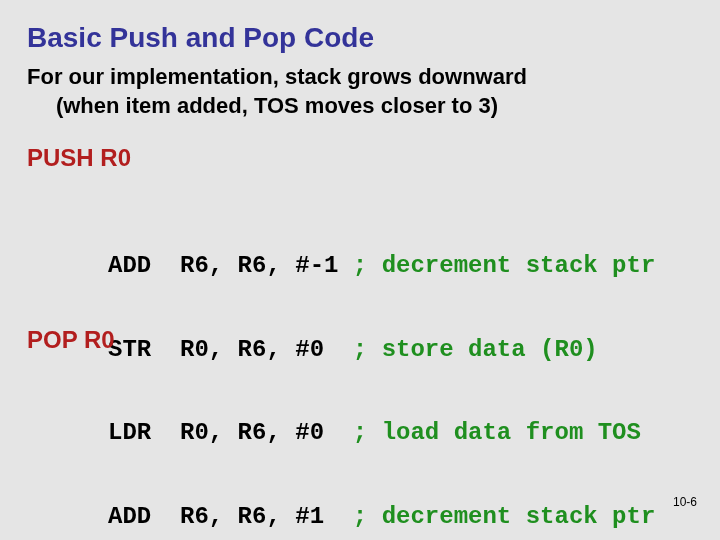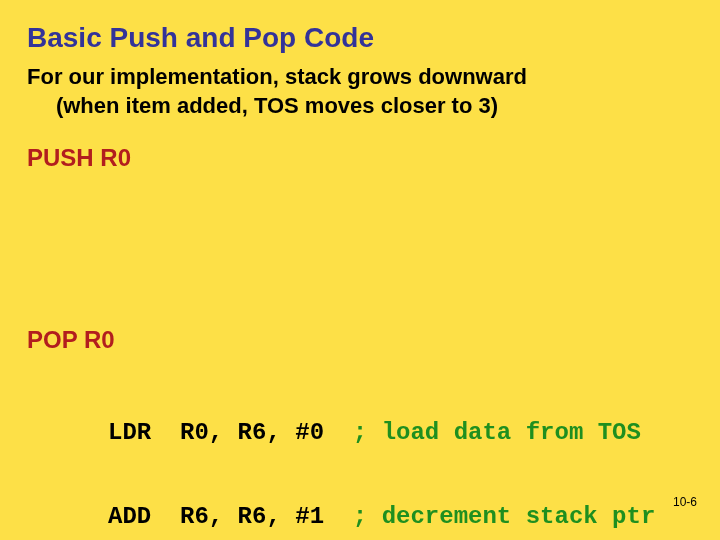--- a/index.html
+++ b/index.html
@@ -4,21 +4,21 @@
 <style>
   html, body {
     margin: 0;
     padding: 0;
     background: #ffffff;
   }
   .slide {
     position: relative;
     width: 720px;
     height: 540px;
-    background: #fde047;
+    background: #e5e5e5;
     overflow: hidden;
     font-family: "Liberation Sans", sans-serif;
     text-decoration: underline;
   }
   .title {
     position: absolute;
     left: 27px;
     top: 22px;
     font-size: 28px;
     font-weight: bold;
@@ -76,20 +76,24 @@
 
   <div class="title">Basic Push and Pop Code</div>
 
   <div class="subtitle">
     <div>For our implementation, stack grows downward</div>
     <div>(when item added, TOS moves closer to 3)</div>
   </div>
 
   <div class="section-heading" id="push-heading">PUSH R0</div>
 
+  <div class="code-block" id="push-code">
+    <div class="code-line"><span class="code-instr">ADD  R6, R6, #-1 </span><span class="code-comment">; decrement stack ptr</span></div>
+    <div class="code-line"><span class="code-instr">STR  R0, R6, #0  </span><span class="code-comment">; store data (R0)</span></div>
+  </div>
 
   <div class="section-heading" id="pop-heading">POP R0</div>
 
   <div class="code-block" id="pop-code">
     <div class="code-line"><span class="code-instr">LDR  R0, R6, #0  </span><span class="code-comment">; load data from TOS</span></div>
     <div class="code-line"><span class="code-instr">ADD  R6, R6, #1  </span><span class="code-comment">; decrement stack ptr</span></div>
   </div>
 
   <div class="page-number">10-6</div>
 

